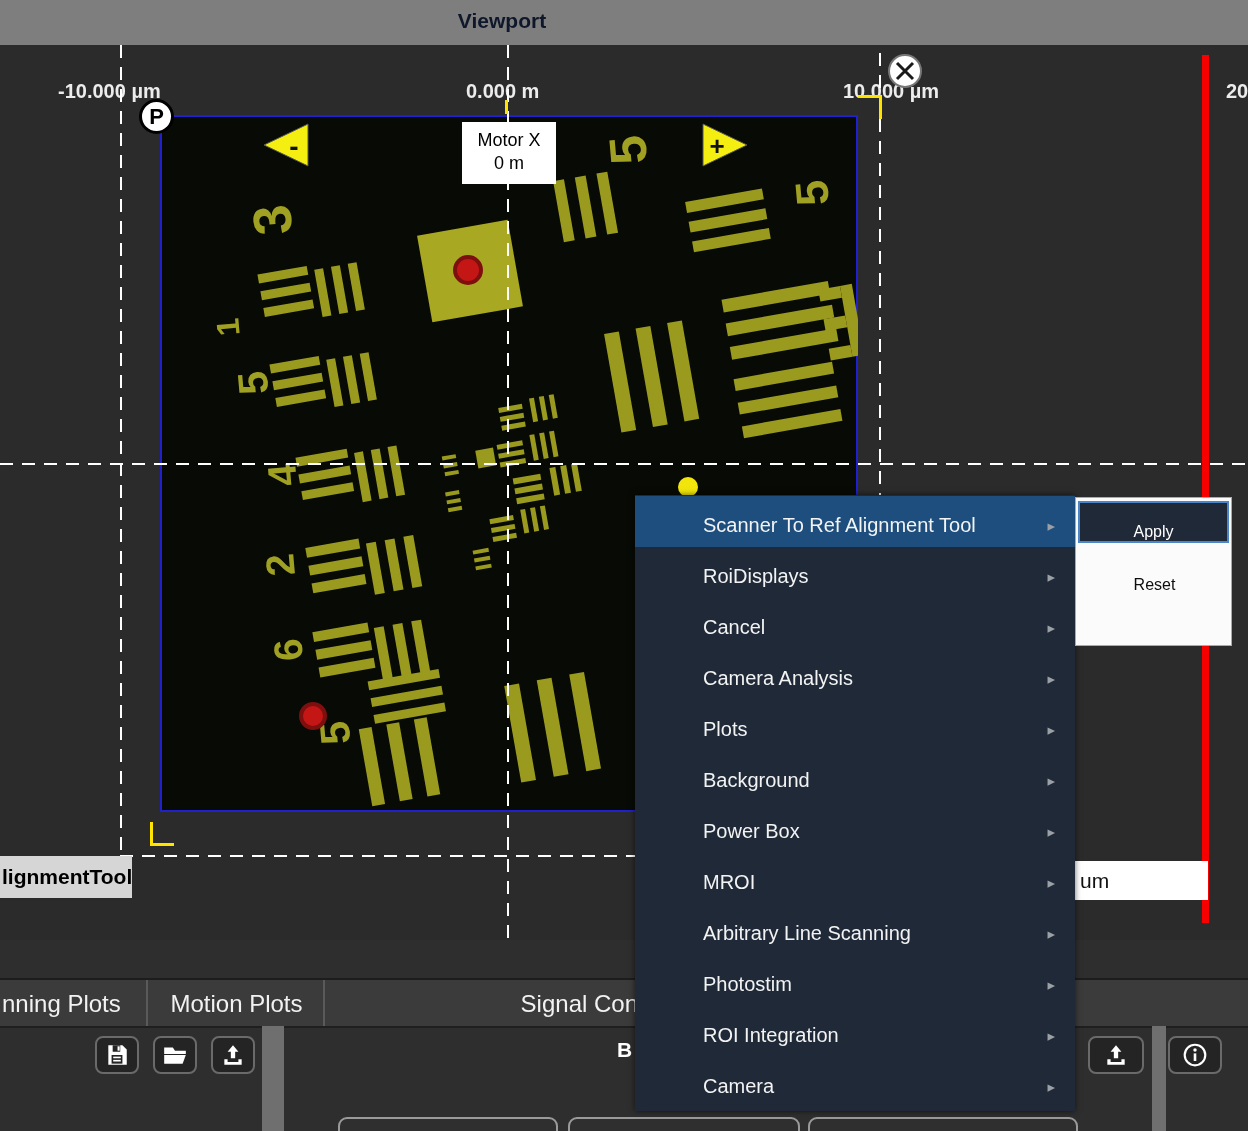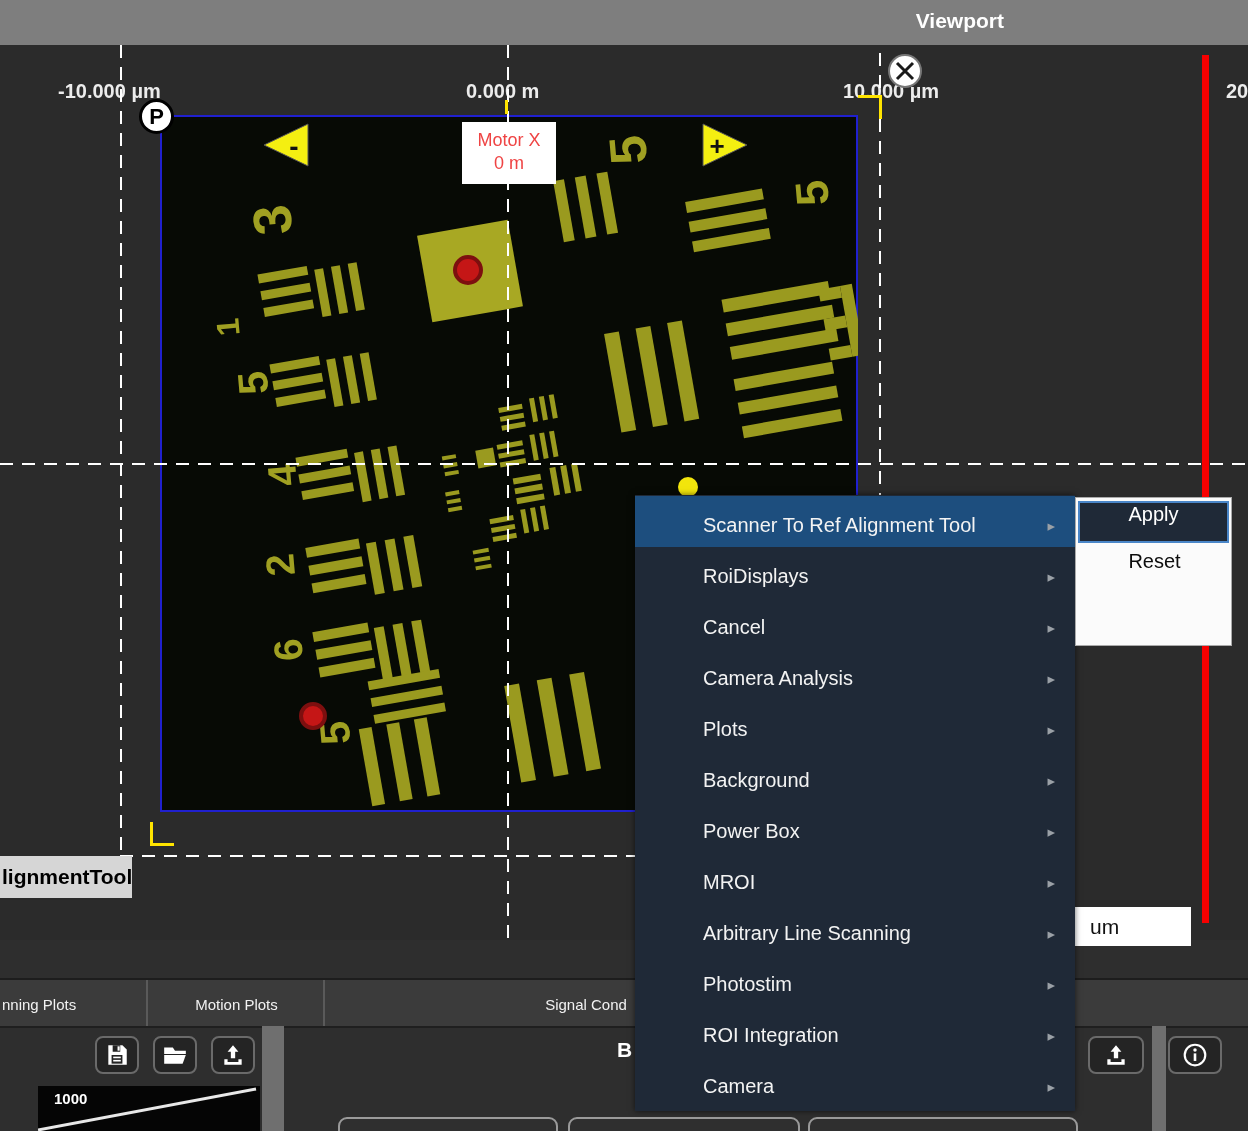--- a/index.html
+++ b/index.html
@@ -1,56 +1,56 @@
 <!DOCTYPE html>
 <html><head>
 <meta charset="utf-8">
 <style>
   *{margin:0;padding:0;box-sizing:border-box}
   body{font-family:"Liberation Sans",sans-serif;background:#444}
   #screen{position:relative;width:1248px;height:1131px;background:#2e2e2e;overflow:hidden;font-family:"Liberation Sans",sans-serif}
 
   .titlebar{position:absolute;left:0;width:1248px;background:#7e7e7e}
-  .titlebar .tb-text{position:absolute;top:9px;color:#ffffff;font-size:21px;font-weight:bold;text-align:right}
+  .titlebar .tb-text{position:absolute;top:9px;color:#0f172a;font-size:21px;font-weight:bold;text-align:center}
 
   .viewport{position:absolute;left:0;top:45px;width:1248px;height:895px;background:#2b2b2b}
 
   .ruler-label{position:absolute;color:#ececec;font-size:20px;font-weight:bold;white-space:nowrap}
 
   .vdash{position:absolute;width:2px;background:repeating-linear-gradient(180deg,#fff 0 13px,transparent 13px 22px)}
   .hdash{position:absolute;height:2px;background:repeating-linear-gradient(90deg,#fff 0 13px,transparent 13px 22px)}
 
   .corner{position:absolute;width:24px;height:24px}
   .corner.tr{border-top:3px solid #ffe400;border-right:3px solid #ffe400}
   .corner.bl{border-left:3px solid #ffe400;border-bottom:3px solid #ffe400}
   .ytick{position:absolute;width:3px;height:14px;background:#ffe400}
 
   .target{position:absolute;left:160px;top:70px}
 
-  .motor-box{position:absolute;left:462px;top:77px;width:94px;height:62px;background:#fff;color:#ef4444;
+  .motor-box{position:absolute;left:462px;top:77px;width:94px;height:62px;background:#fff;color:#000000;
     text-align:center;font-size:18px;padding-top:7px;line-height:23px}
 
   .jog{position:absolute;width:48px;height:44px}
 
   .p-marker{position:absolute;left:139px;top:54px;width:35px;height:35px;border-radius:50%;background:#fff;
     border:3px solid #000;color:#000;font-weight:bold;font-size:22px;display:flex;align-items:center;justify-content:center}
 
   .x-marker{position:absolute;left:887px;top:8px}
 
   .red-line{position:absolute;left:1202px;top:10px;width:7px;height:868px;background:#f60000}
 
   .align-strip{position:absolute;left:0;top:856px;width:132px;height:42px;background:#d6d6d6;color:#000;
     font-weight:bold;font-size:21px;display:flex;align-items:center;padding-left:2px;overflow:hidden}
 
-  .units-field{position:absolute;left:1075px;top:907px;width:116px;height:39px;background:#fff;color:#111;
-    font-size:21px;display:flex;align-items:center;padding-left:15px}
+  .units-field{position:absolute;left:1075px;top:861px;width:133px;height:39px;background:#fff;color:#111;
+    font-size:21px;display:flex;align-items:center;padding-left:5px}
 
   .tabbar{position:absolute;left:0;top:978px;width:1248px;height:48px;background:#3b3b3b;border-top:2px solid #1d1d1d}
   .tab{position:absolute;top:0;height:48px;display:flex;align-items:center;justify-content:center;
-    color:#f2f2f2;font-size:15px;border-right:2px solid #5a5a5a}
+    color:#f2f2f2;font-size:24px;border-right:2px solid #5a5a5a}
 
   .botline{position:absolute;left:0;top:1026px;width:1248px;height:2px;background:#1f1f1f}
   .splitter{position:absolute;top:1026px;height:105px;background:#6f6f6f}
 
   .iconbtn{position:absolute;background:#242424;border:2px solid #6a6a6a;border-radius:8px;
     display:flex;align-items:center;justify-content:center}
 
   .panel-title-partial{position:absolute;left:617px;top:1038px;color:#fff;font-weight:bold;font-size:21px}
 
   .mini-chart{position:absolute;left:38px;top:1086px;width:222px;height:45px;background:#050505;overflow:hidden}
@@ -59,22 +59,22 @@
   .partial-btn{position:absolute;top:1117px;height:28px;background:#2f2f2f;border:2px solid #9a9a9a;border-radius:9px}
 
   .ctx-menu{position:absolute;left:635px;top:495px;width:440px;height:616px;background:#1f2937;z-index:40;
     padding-top:1px;box-shadow:0 0 6px rgba(0,0,0,.6)}
   .menu-item{height:51px;display:flex;align-items:center;padding:8px 20px 0 68px;color:#f3f3f3;font-size:20px}
   .menu-item.highlighted{background:#1d4e7e}
   .menu-item .arrow{margin-left:auto;color:#9aa0a6;font-size:15px}
 
   .submenu{position:absolute;left:1075px;top:497px;width:157px;height:149px;background:#fbfbfb;z-index:41;
     border:1px solid #aaa}
-  .submenu-item{position:absolute;left:0;width:157px;height:44px;display:flex;align-items:flex-start;justify-content:center;
-    color:#0d0d0d;font-size:20px}
+  .submenu-item{position:absolute;left:0;width:157px;height:44px;display:flex;align-items:flex-end;justify-content:center;
+    color:#0d0d0d;font-size:16px}
   .submenu-item.active{left:2px;top:3px;width:151px;height:42px;background:#1f2937;border:2px solid #4a86c8;color:#fff}
 </style>
 </head>
 <body>
 
 <div id="screen">
 
   <div class="titlebar" style="top:0;height:45px">
     <span class="tb-text" style="left:0;width:1004px">Viewport</span>
   </div>
@@ -364,26 +364,20 @@
     </svg>
   </div>
   <div class="iconbtn" style="left:1168px;top:1036px;width:54px;height:38px">
     <svg width="26" height="26" viewBox="0 0 24 24">
       <circle cx="12" cy="12" r="9.5" fill="none" stroke="#fff" stroke-width="2"></circle>
       <rect x="10.8" y="10.5" width="2.4" height="7" fill="#fff"></rect>
       <circle cx="12" cy="7.3" r="1.6" fill="#fff"></circle>
     </svg>
   </div>
 
-  <div class="mini-chart">
-    <svg width="222" height="45">
-      <line x1="0" y1="44" x2="218" y2="3" stroke="#e8e8e8" stroke-width="3"></line>
-    </svg>
-    <span class="tick">1000</span>
-  </div>
 
   <div class="partial-btn" style="left:338px;width:220px"></div>
   <div class="partial-btn" style="left:568px;width:232px"></div>
   <div class="partial-btn" style="left:808px;width:270px"></div>
 
   <div class="ctx-menu">
     <div class="menu-item highlighted">
       <span>Scanner To Ref Alignment Tool</span>
       <span class="arrow">▸</span>
     </div>

